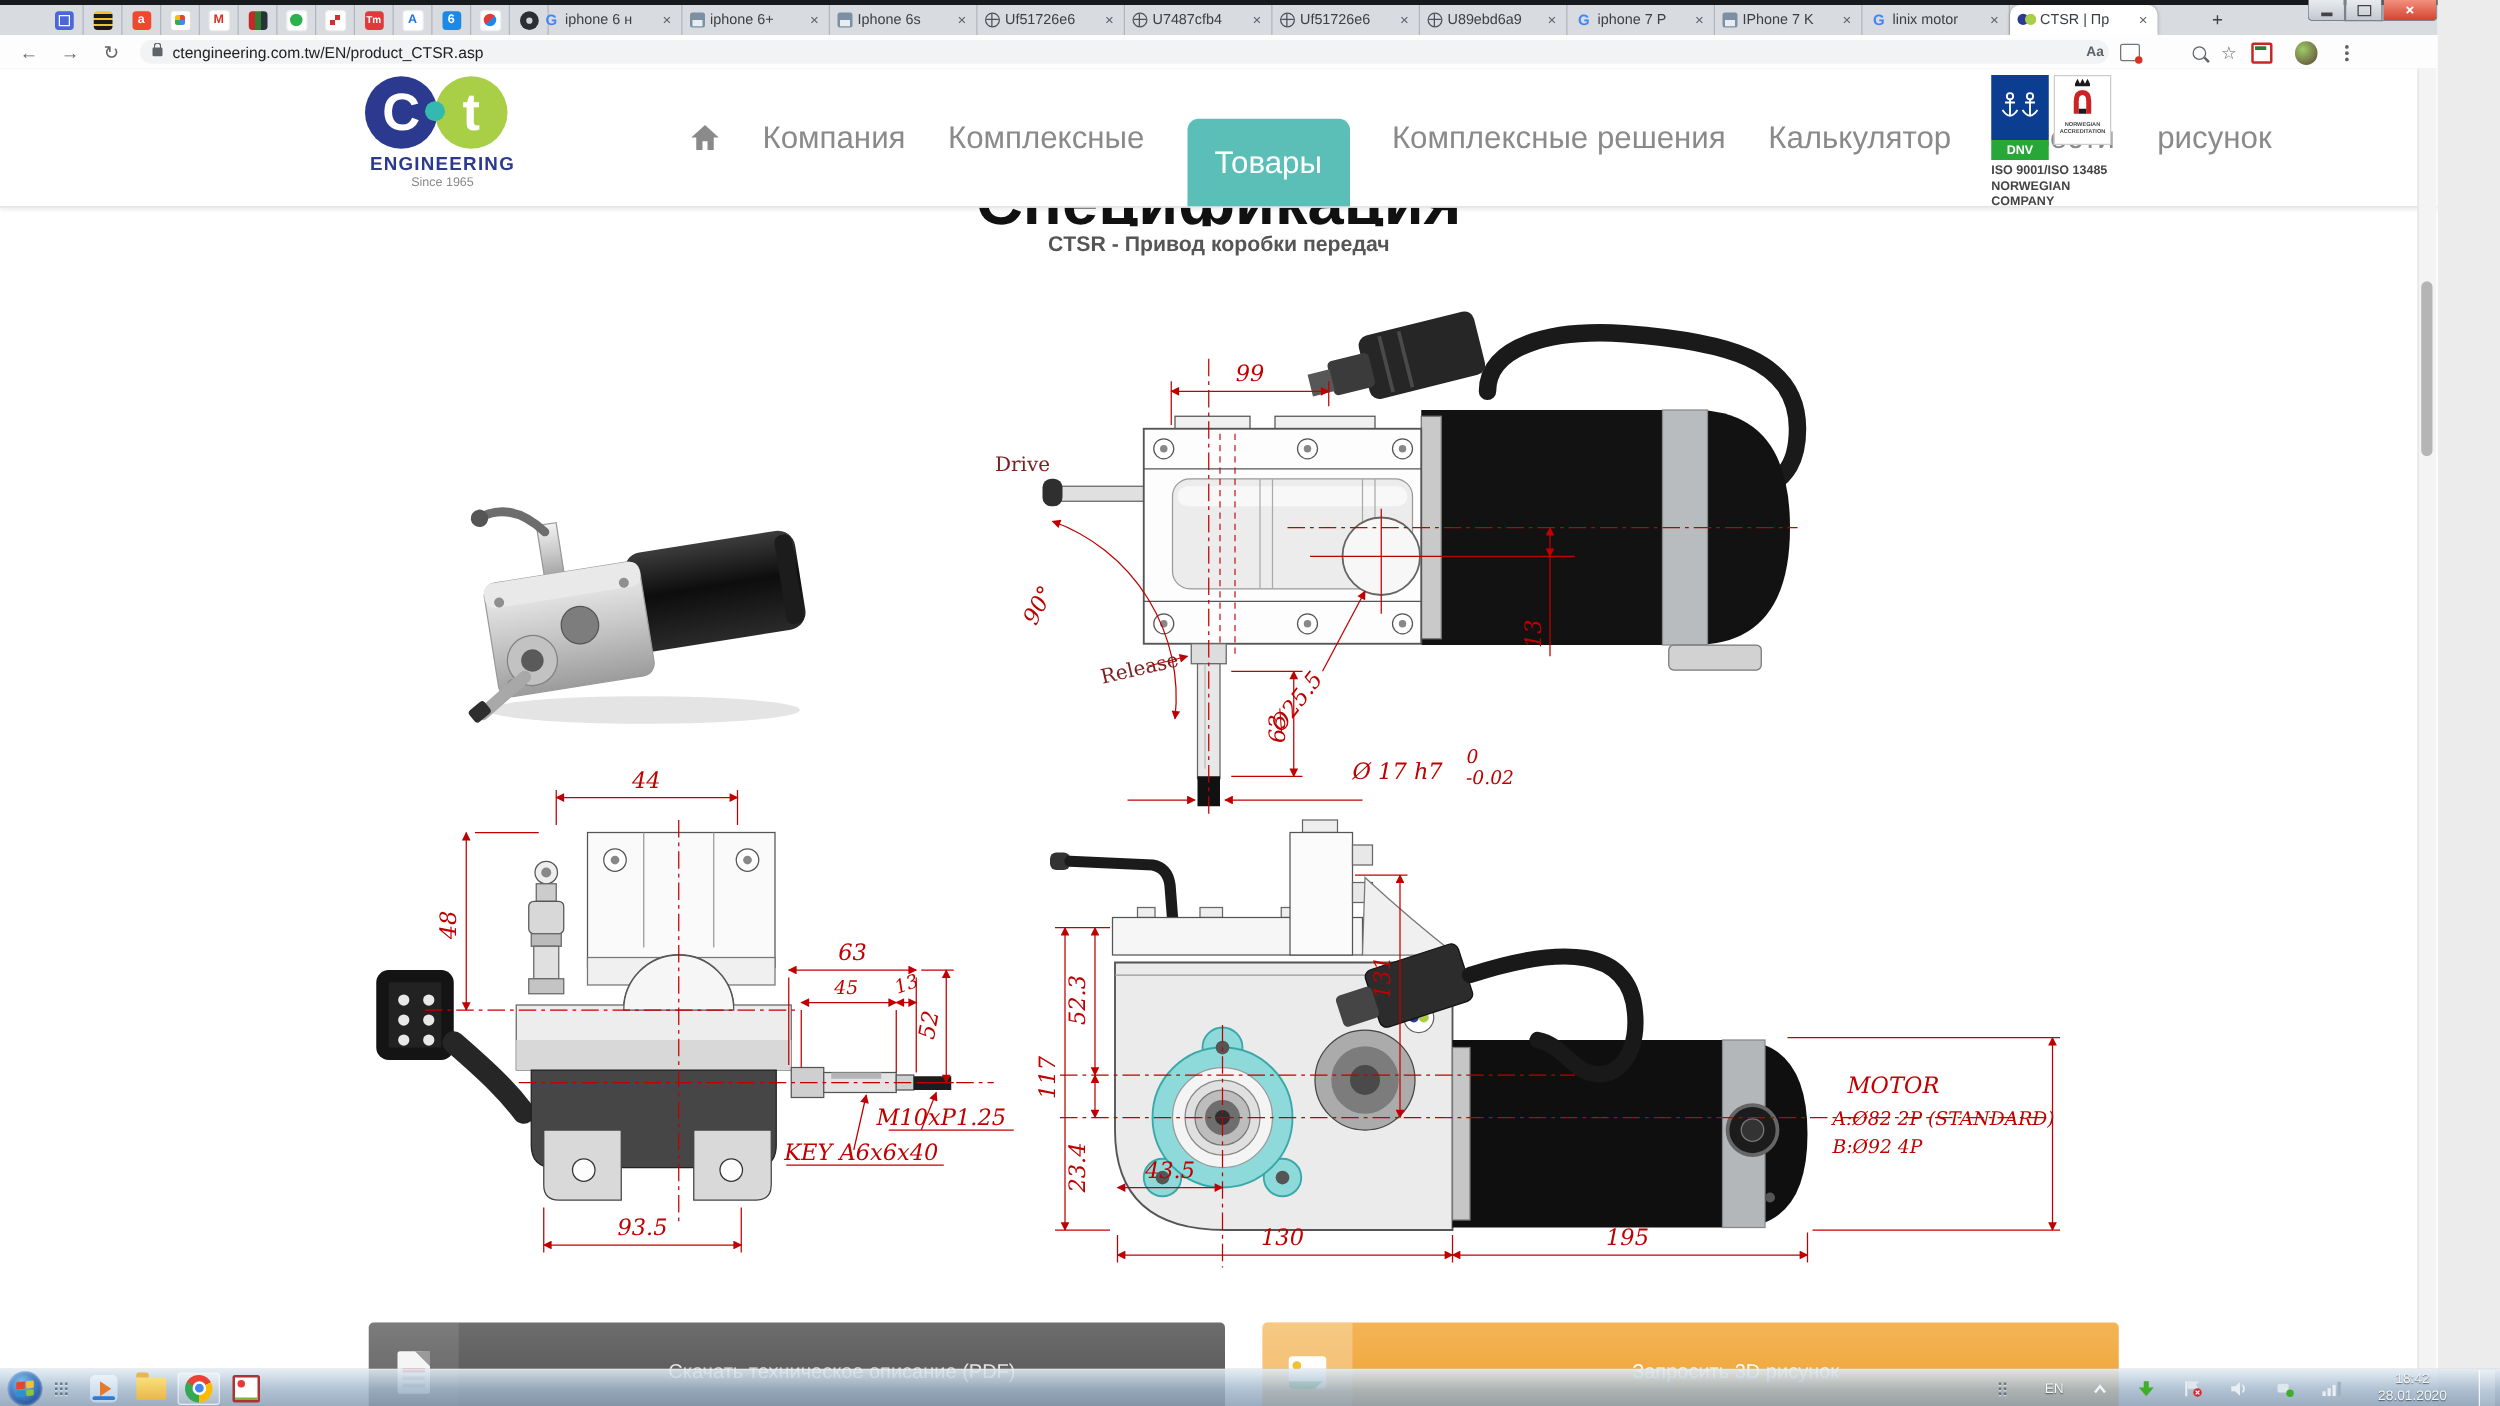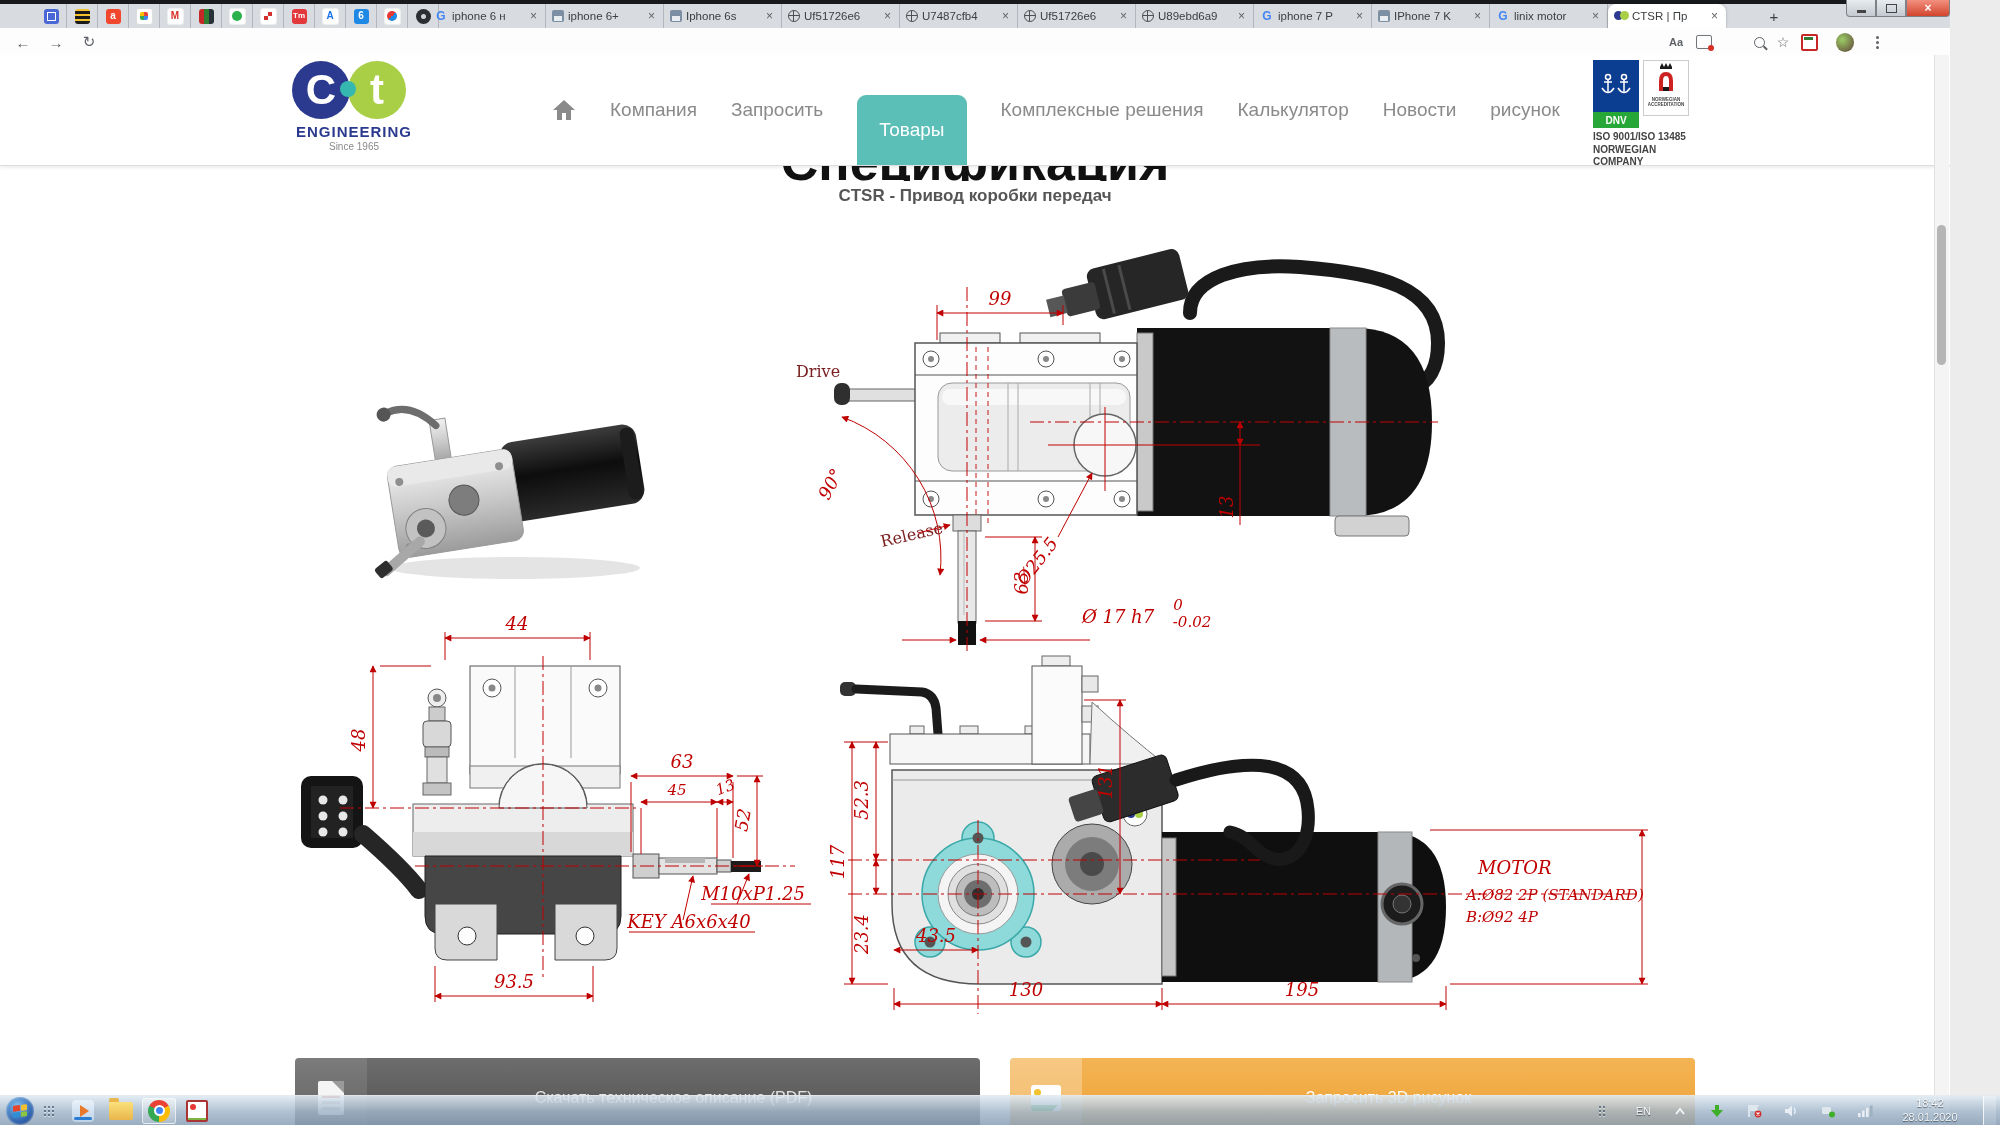--- a/index.html
+++ b/index.html
@@ -69,21 +69,21 @@
 
   
   #content{position:absolute;left:0;top:55px;width:1950px;height:1070px;background:#fff;overflow:hidden;}
   #site-header{position:absolute;left:0;top:0;width:100%;height:110px;background:#fff;border-bottom:1px solid #ddd;box-shadow:0 2px 3px rgba(0,0,0,.07);z-index:5;}
   #logo{position:absolute;left:284px;top:4px;width:170px;height:100px;}
   .logo-c{position:absolute;left:8px;top:2px;width:58px;height:58px;border-radius:50%;background:#2b3a8f;color:#fff;font-weight:bold;font-size:42px;display:flex;align-items:center;justify-content:center;}
   .logo-dot{position:absolute;left:56px;top:22px;width:16px;height:16px;border-radius:50%;background:#35b8b0;z-index:2;}
   .logo-t{position:absolute;left:64px;top:2px;width:58px;height:58px;border-radius:50%;background:#a8cf45;color:#fff;font-weight:bold;font-size:42px;display:flex;align-items:center;justify-content:center;}
   .logo-line1{position:absolute;left:0px;top:64px;width:140px;text-align:center;font-size:15px;font-weight:bold;letter-spacing:1px;color:#2b3a8f;}
   .logo-line2{position:absolute;left:0px;top:82px;width:140px;text-align:center;font-size:10px;color:#888;}
-  #main-nav{position:absolute;left:552px;top:0;height:110px;display:flex;align-items:center;gap:34px;font-size:19px;color:#8a8a8a;}
+  #main-nav{position:absolute;left:552px;top:0;height:110px;display:flex;align-items:center;gap:34px;font-size:25px;color:#8a8a8a;}
   .nav-item{white-space:nowrap;}
   .nav-item.active{height:70px;align-self:flex-end;display:flex;align-items:center;padding:0 22px;background:#5bbfb8;color:#fff;border-radius:9px 9px 0 0;}
   #certs{position:absolute;left:1593px;top:5px;width:110px;}
   .cert-row{display:flex;gap:4px;}
   .cert-dnv{width:46px;height:68px;display:flex;flex-direction:column;}
   .dnv-top{flex:1;background:#0b3d91;display:flex;align-items:center;justify-content:center;gap:2px;}
   .dnv-bot{height:16px;background:#27a737;color:#fff;font-size:10px;font-weight:bold;display:flex;align-items:center;justify-content:center;}
   .cert-na{width:46px;height:56px;border:1px solid #ccc;box-sizing:border-box;display:flex;flex-direction:column;align-items:center;background:#fff;}
   .na-caption{font-size:4.5px;color:#444;text-align:center;line-height:1.2;font-weight:bold;}
   .cert-caption{margin-top:3px;font-size:10px;font-weight:bold;color:#444;line-height:1.25;}
@@ -274,20 +274,24 @@
             <span class="glyph-max"></span>
           </div>
       <div class="wbtn cls">×</div>
     </div>
   </div>
 
   <div id="toolbar">
     <div class="nav-ico" style="left:12px;">←</div>
     <div class="nav-ico" style="left:45px;">→</div>
     <div class="nav-ico" style="left:78px;">↻</div>
+    <div id="omnibox">
+      <span class="lock"></span>
+      <span id="url-text">ctengineering.com.tw/EN/product_CTSR.asp</span>
+    </div>
     <div class="tb-right" style="left:1695px;">
           <span class="ico-imgblock"></span>
         </div>
     <div class="tb-right" style="left:1667px;">
           <span class="ico-translate">Aа</span>
         </div>
     <div class="tb-right" style="left:1750px;">
           <span class="ico-zoom"></span>
         </div>
     <div class="tb-right" style="left:1774px;">☆</div>
@@ -314,21 +318,21 @@
         <span class="logo-dot"></span>
         <span class="logo-t">t</span>
         <span class="logo-line1">ENGINEERING</span>
         <span class="logo-line2">Since 1965</span>
       </div>
       <div id="main-nav">
         <svg width="24" height="22" viewBox="0 0 24 22">
               <path d="M12 1 L23 11 L19 11 L19 21 L14 21 L14 14 L10 14 L10 21 L5 21 L5 11 L1 11 Z" fill="#8a8a8a"></path>
             </svg>
         <span class="nav-item">Компания</span>
-        <span class="nav-item">Запросить</span>
+        <span class="nav-item">Комплексные</span>
         <span class="nav-item active">Товары</span>
         <span class="nav-item">Комплексные решения</span>
         <span class="nav-item">Калькулятор</span>
         <span class="nav-item">Новости</span>
         <span class="nav-item">рисунок</span>
       </div>
       <div id="certs">
         <div class="cert-row">
           <div class="cert-dnv">
             <div class="dnv-top">

